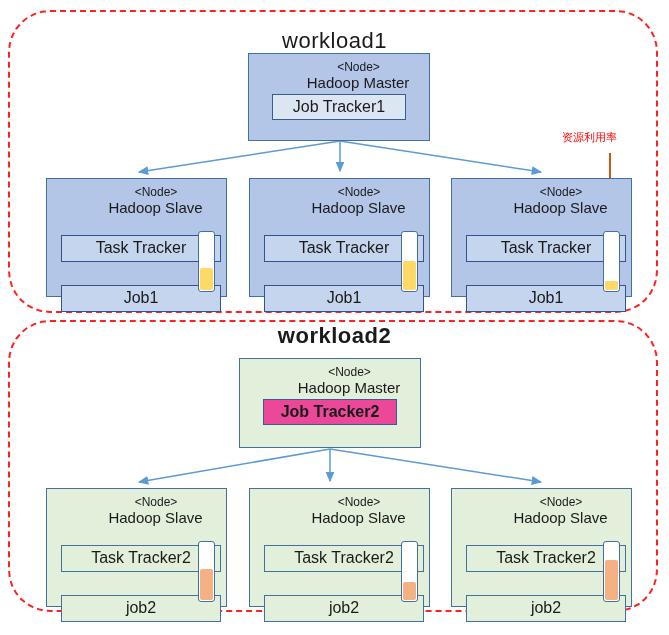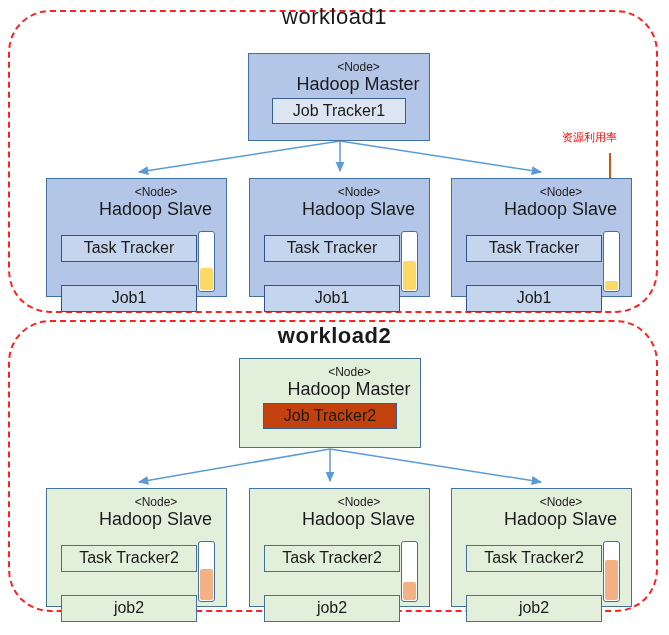--- a/index.html
+++ b/index.html
@@ -13,46 +13,46 @@
     position:absolute; box-sizing:border-box;
     border:2px dashed #ff2020; border-radius:42px;
   }
   #frame1 { left:8px;  top:10px;  width:650px; height:303px; }
   #frame2 { left:8px;  top:320px; width:650px; height:292px; }
 
   .wl-title {
     position:absolute; left:0; width:669px; text-align:center;
     font-size:22px; letter-spacing:0.5px;
   }
-  #title1 { top:4px; }
+  #title1 { top:28px; }
   #title2 { top:323px;font-weight:bold; }
 
   .node {
     position:absolute; box-sizing:border-box;
     border:1.6px solid; text-align:center;
   }
   .stereo   { font-size:12px; margin-top:6px;margin-left:39px; }
-  .nodename { font-size:18px; line-height:1.2;padding-left:38px; }
+  .nodename { font-size:15px; line-height:1.2;padding-left:38px; }
 
   
   #master1 { left:248px; top:53px;  width:182px; height:88px; }
   #master2 { left:239px; top:358px; width:182px; height:90px; }
   .mtracker {
     margin:2px auto 0; width:134px; height:26px;
     box-sizing:border-box; border:1.6px solid;
     font-size:16px; line-height:23px;
   }
 
   
   .slave { width:181px; height:119px; }
   #s11 { left:46px;  top:178px; } #s12 { left:249px; top:178px; } #s13 { left:451px; top:178px; }
   #s21 { left:46px;  top:488px; } #s22 { left:249px; top:488px; } #s23 { left:451px; top:488px; }
 
   .sbox {
-    position:absolute; left:14px; width:136px; height:27px;
+    position:absolute; left:14px; width:160px; height:27px;
     box-sizing:border-box; border:1.6px solid;
     font-size:16px; line-height:24px; text-align:center;
   }
   .sbox.tracker { top:56px; }
   .sbox.job     { top:106px; }
 
   .gauge {
     position:absolute; right:11px; top:52px; width:17px; height:61px;
     background:#ffffff; box-sizing:border-box;
     border:1.2px solid #41719c; border-radius:3px;
@@ -136,21 +136,21 @@
     <div class="sbox tracker" style="background-color: rgb(198, 213, 238); border-color: rgb(49, 83, 143);">Task Tracker</div>
     <div class="sbox job" style="background-color: rgb(198, 213, 238); border-color: rgb(49, 83, 143);">Job1</div>
     <div class="gauge">
       <div class="gauge-fill" style="background-color: rgb(255, 217, 102); height: 16%;"></div>
     </div>
   </div>
 
   <div class="node" id="master2" style="background-color: rgb(226, 239, 218); border-color: rgb(65, 113, 156);">
     <div class="stereo">&lt;Node&gt;</div>
     <div class="nodename">Hadoop Master</div>
-    <div class="mtracker" style="background-color: #c2410c; border-color: rgb(54, 95, 145);">Job Tracker2</div>
+    <div class="mtracker" style="background-color: #ec4899; border-color: rgb(54, 95, 145); font-weight: bold;">Job Tracker2</div>
   </div>
 
   <div class="node slave" id="s21" style="background-color: rgb(226, 239, 218); border-color: rgb(65, 113, 156);">
     <div class="stereo">&lt;Node&gt;</div>
     <div class="nodename">Hadoop Slave</div>
     <div class="sbox tracker" style="background-color: rgb(226, 239, 218); border-color: rgb(65, 113, 156);">Task Tracker2</div>
     <div class="sbox job" style="background-color: rgb(226, 239, 218); border-color: rgb(65, 113, 156);">job2</div>
     <div class="gauge">
       <div class="gauge-fill" style="background-color: rgb(244, 177, 131); height: 53%;"></div>
     </div>

